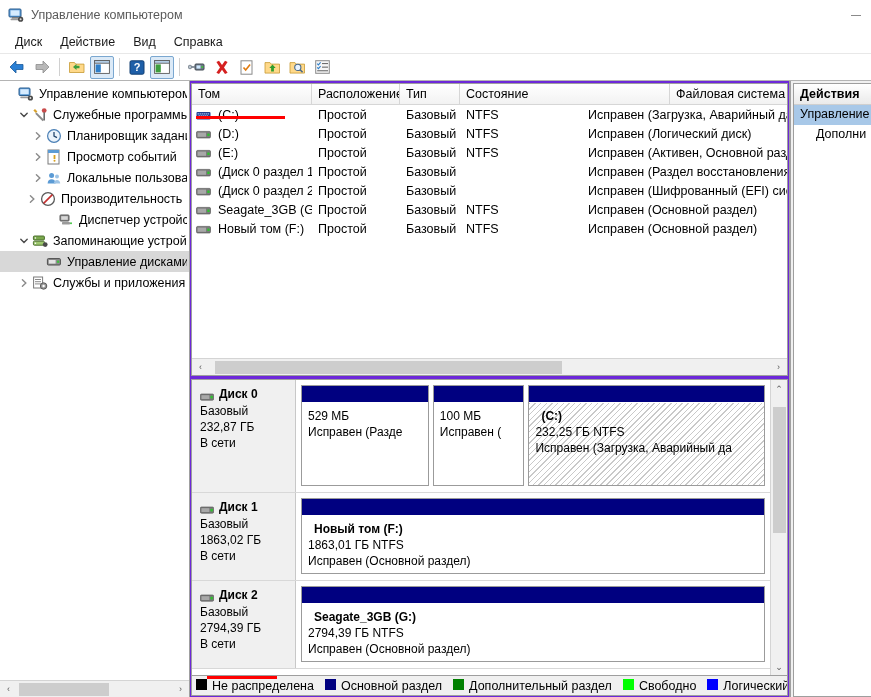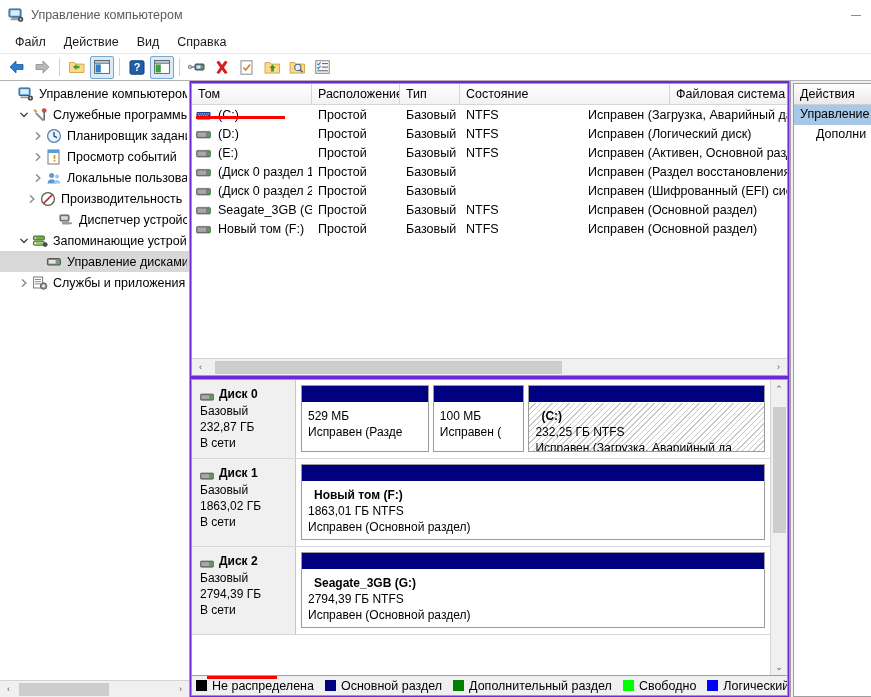--- a/index.html
+++ b/index.html
@@ -219,21 +219,21 @@
   .disks {
     flex: 1 1 auto;
     min-width: 0;
     overflow: hidden;
   }
   .diskrow {
     display: flex;
     border-bottom: 1px solid #d8d8d8;
     background: #ffffff;
   }
-  .diskrow.h108 { height: 79px; }
+  .diskrow.h108 { height: 113px; }
   .diskrow.h88  { height: 88px; }
   .disk-info {
     width: 104px; flex: 0 0 104px;
     background: #f0f0f0;
     border-right: 1px solid #c8c8c8;
     padding: 6px 0 0 8px;
     font-size: 12px;
     line-height: 16px;
   }
   .disk-title {
@@ -307,21 +307,21 @@
     border: 1px solid #9e9e9e;
     border-top: none;
     display: flex;
     align-items: center;
     padding-left: 4px;
     font-size: 12.5px;
     gap: 3px;
     overflow: hidden;
     white-space: nowrap;
   }
-  .lg-item { display: flex; align-items: center; margin-right: 8px; }
+  .lg-item { display: flex; align-items: flex-start; margin-right: 8px; }
   .lg-sw { width: 11px; height: 11px; flex: 0 0 11px; margin-right: 5px; }
 
   
   .actions {
     width: 81px;
     flex: 0 0 81px;
     background: #f0f0f0;
     display: flex;
     flex-direction: column;
     border-left: 1px solid #a0a0a0;
@@ -333,21 +333,21 @@
     border-right: none;
     flex: 1 1 auto;
     display: flex;
     flex-direction: column;
     overflow: hidden;
   }
   .act-header {
     height: 21px; flex: 0 0 21px;
     background: linear-gradient(#ffffff,#eaeaea);
     border-bottom: 1px solid #cfcfcf;
-    font-weight: normal;
+    font-weight: bold;
     font-size: 12.5px;
     padding: 3px 0 0 6px;
     white-space: nowrap;
   }
   .act-row {
     height: 20px;
     font-size: 12.5px;
     padding: 2px 0 0 6px;
     white-space: nowrap;
     cursor: default;
@@ -382,21 +382,21 @@
     </span>
     <span class="tb-text">Управление компьютером</span>
     <div class="tb-buttons">
       <div class="tb-btn">
           <span class="bar"></span>
         </div>
     </div>
   </div>
 
   <div class="menubar">
-    <div class="menuitem">Файл</div>
+    <div class="menuitem">Диск</div>
     <div class="menuitem">Действие</div>
     <div class="menuitem">Вид</div>
     <div class="menuitem">Справка</div>
   </div>
 
   <div class="toolbar">
     <div class="tbitem">
       <svg width="18" height="16" viewBox="0 0 18 16">
         <path d="M8 2 L2 8 L8 14 L8 10.5 L15 10.5 L15 5.5 L8 5.5 Z" fill="#2a7fd4" stroke="#1a5a9a" stroke-width="0.8" stroke-linejoin="round"></path>
       </svg>

